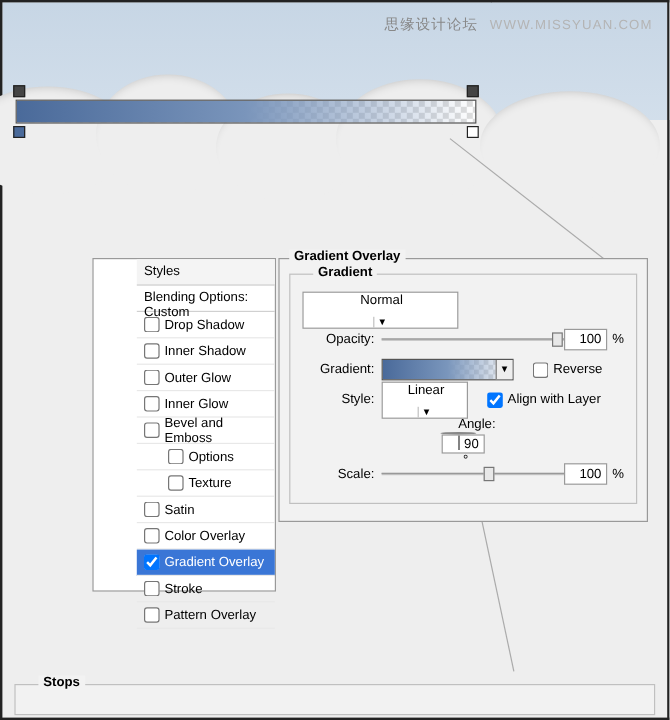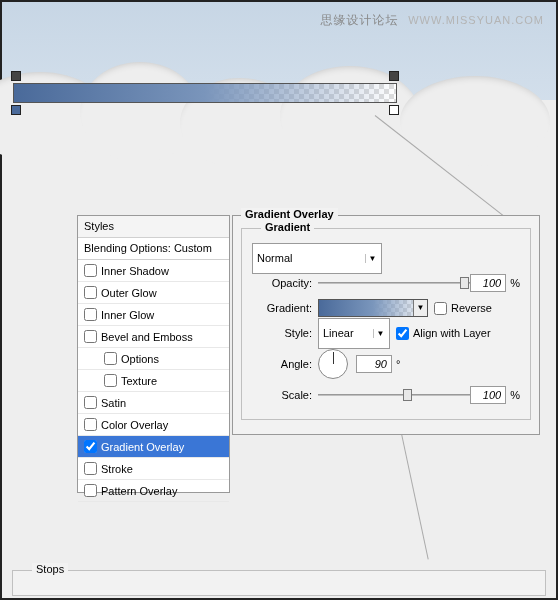--- a/index.html
+++ b/index.html
@@ -4,42 +4,42 @@
 <style>
   * { box-sizing: border-box; font-family: Tahoma, Arial, sans-serif; font-size: 11px; }
   body { margin: 0; width: 558px; height: 600px; position: relative; overflow: hidden; background: #eeeeee; }
   .bg-sky { position: absolute; top: 0; left: 0; width: 558px; height: 150px; background: linear-gradient(#c7d6e5, #d8e3ee); border: 2px solid #222; border-bottom: none; }
   .bg-cloud { position: absolute; top: 100px; left: 0; width: 558px; height: 500px; background: #eeeeee; border: 2px solid #222; border-top: none; }
   .cloud-bump { position: absolute; background: #eeeeee; border-radius: 50%; box-shadow: inset 0 6px 10px -8px rgba(0,0,0,0.3); }
   .watermark { position: absolute; top: 12px; right: 14px; font-size: 10px; color: #b4b4b4; letter-spacing: 1px; font-family: Arial, sans-serif; }
   .watermark .cn { color: #888; margin-right: 6px; font-size: 12px; }
 
   .panel { position: absolute; background: #f2f2f2; border: 1px solid #999; }
-  .styles-panel { top: 215px; left: 77px; width: 153px; height: 278px; background: #fff; }
+  .styles-panel { top: 215px; left: 77px; width: 153px; height: 278px; background: #fff; padding-left: 36px; }
   .styles-header { background: #f4f4f4; border-bottom: 1px solid #d0d0d0; padding: 4px 6px; font-weight: normal; height: 22px; }
   .styles-sub { border-bottom: 1px solid #d0d0d0; padding: 4px 6px; height: 22px; }
   .style-item { padding: 3px 6px; display: flex; align-items: center; gap: 4px; height: 22px; border-bottom: 1px solid #e8e8e8; }
   .style-item.indent { padding-left: 26px; }
   .style-item.selected { background: #3a76d6; color: #fff; }
   .style-item input[type="checkbox"] { width: 13px; height: 13px; margin: 0; }
 
   .overlay-panel { top: 215px; left: 232px; width: 308px; height: 220px; background: #f2f2f2; }
   .fieldset { position: absolute; border: 1px solid #c0c0c0; background: #f2f2f2; }
   .fs-title { position: absolute; top: -8px; left: 19px; background: #f2f2f2; padding: 0 4px; font-weight: bold; }
   .row { display: flex; align-items: center; margin: 5px 0; height: 20px; }
   .row-label { width: 66px; text-align: right; padding-right: 6px; }
-  .text-input { border: 1px solid #9a9a9a; background: #fff; height: 18px; padding: 1px 4px; font-size: 11px; font-style: italic; }
-  .dropdown { border: 1px solid #9a9a9a; background: #fff; height: 31px; display: inline-flex; align-items: center; justify-content: space-between; padding: 0 2px 0 4px; }
+  .text-input { border: 1px solid #9a9a9a; background: #fff; height: 18px; padding: 1px 4px; font-size: 11px; }
+  .dropdown { border: 1px solid #9a9a9a; background: #fff; height: 31px; display: inline-flex; align-items: center; justify-content: space-between; padding: 0 2px 0 4px; flex-direction: column; }
   .dropdown .dd-arrow { width: 14px; text-align: center; border-left: 1px solid #c0c0c0; font-size: 8px; }
   .slider-track { position: relative; height: 16px; flex: 1; }
   .slider-line { position: absolute; top: 7px; left: 0; right: 0; height: 2px; background: #c0c0c0; border-top: 1px solid #999; }
   .slider-thumb { position: absolute; top: 2px; width: 9px; height: 12px; background: #e8e8e8; border: 1px solid #777; }
   .num-box { width: 36px; text-align: right; }
   .pct { margin-left: 4px; }
-  .checkbox-label { display: inline-flex; align-items: center; gap: 4px; margin-left: 6px; }
+  .checkbox-label { display: inline-flex; align-items: center; gap: 4px; margin-left: 16px; }
   .checkbox-label input { width: 13px; height: 13px; margin: 0; }
   .gradient-swatch { width: 110px; height: 18px; border: 1px solid #555; background: linear-gradient(to right, #4a6a9a 0%, #7a96bc 50%, rgba(255,255,255,0) 100%), repeating-conic-gradient(#ddd 0 25%, #fff 0 50%) 0 0/8px 8px; display: inline-flex; align-items: center; justify-content: flex-end; }
   .gradient-swatch .dd-arrow { width: 14px; height: 16px; background: #eee; border-left: 1px solid #777; text-align: center; font-size: 8px; line-height: 16px; }
   .angle-dial { width: 30px; height: 30px; border: 1px solid #888; border-radius: 50%; background: #fff; position: relative; margin-right: 8px; }
   .angle-dial::after { content: ''; position: absolute; top: 2px; left: 50%; width: 1px; height: 12px; background: #333; transform-origin: bottom; }
 
   .editor-panel { top: 432px; left: 127px; width: 410px; height: 165px; background: #f2f2f2; border: 1px solid #999; }
   .grad-bar-wrap { position: relative; margin: 18px 12px 0 12px; height: 40px; }
   .grad-bar { position: absolute; top: 10px; left: 0; right: 0; height: 20px; border: 1px solid #555; background: linear-gradient(to right, #4a6a9a 0%, #7a95bb 50%, rgba(255,255,255,0) 100%), repeating-conic-gradient(#ddd 0 25%, #fff 0 50%) 0 0/10px 10px; }
   .stop-top, .stop-bottom { position: absolute; width: 10px; height: 10px; background: #444; border: 1px solid #222; }
@@ -66,20 +66,24 @@
 
 <div class="line-annot" style="top:115px; left:375px; width:190px; transform: rotate(38deg);"></div>
 <div class="line-annot" style="top:285px; left:370px; width:280px; transform: rotate(78deg);"></div>
 
 <div class="panel styles-panel">
   <div class="styles-header">Styles</div>
   <div class="styles-sub">Blending Options: Custom</div>
   <div id="styles-list">
       <div class="style-item">
         <input type="checkbox" style="">
+        <span>Drop Shadow</span>
+      </div>
+      <div class="style-item">
+        <input type="checkbox" style="">
         <span>Inner Shadow</span>
       </div>
       <div class="style-item">
         <input type="checkbox" style="">
         <span>Outer Glow</span>
       </div>
       <div class="style-item">
         <input type="checkbox" style="">
         <span>Inner Glow</span>
       </div>
@@ -156,21 +160,21 @@
       <div class="dropdown" style="width:72px;">
         <span>Linear</span>
         <span class="dd-arrow">▼</span>
       </div>
       <label class="checkbox-label">
         <input type="checkbox" checked="" style="">
         <span>Align with Layer</span>
       </label>
     </div>
 
-    <div class="row" style="height:32px;">
+    <div class="row" style="height:32px;flex-direction:column;">
       <div class="row-label">Angle:</div>
       <div class="angle-dial"></div>
       <input class="text-input num-box" value="90" style="">
       <span class="pct">°</span>
     </div>
 
     <div class="row">
       <div class="row-label">Scale:</div>
       <div class="slider-track">
         <div class="slider-line"></div>
@@ -201,15 +205,15 @@
 
   <div class="grad-bar-wrap">
     <div class="stop-top" style="left:-2px;"></div>
     <div class="stop-top" style="right:-2px;"></div>
     <div class="grad-bar"></div>
     <div class="stop-bottom" style="left:-2px; background:#4a6a9a;"></div>
     <div class="stop-bottom" style="right:-2px; background:#fff;"></div>
   </div>
 
   <div class="fieldset" style="left:12px; right:12px; bottom:4px; height:26px;">
-    <div class="fs-title" style="font-weight:normal;">Stops</div>
+    <div class="fs-title" style="font-weight:bold;">Stops</div>
   </div>
 </div>
 
 </body></html>

